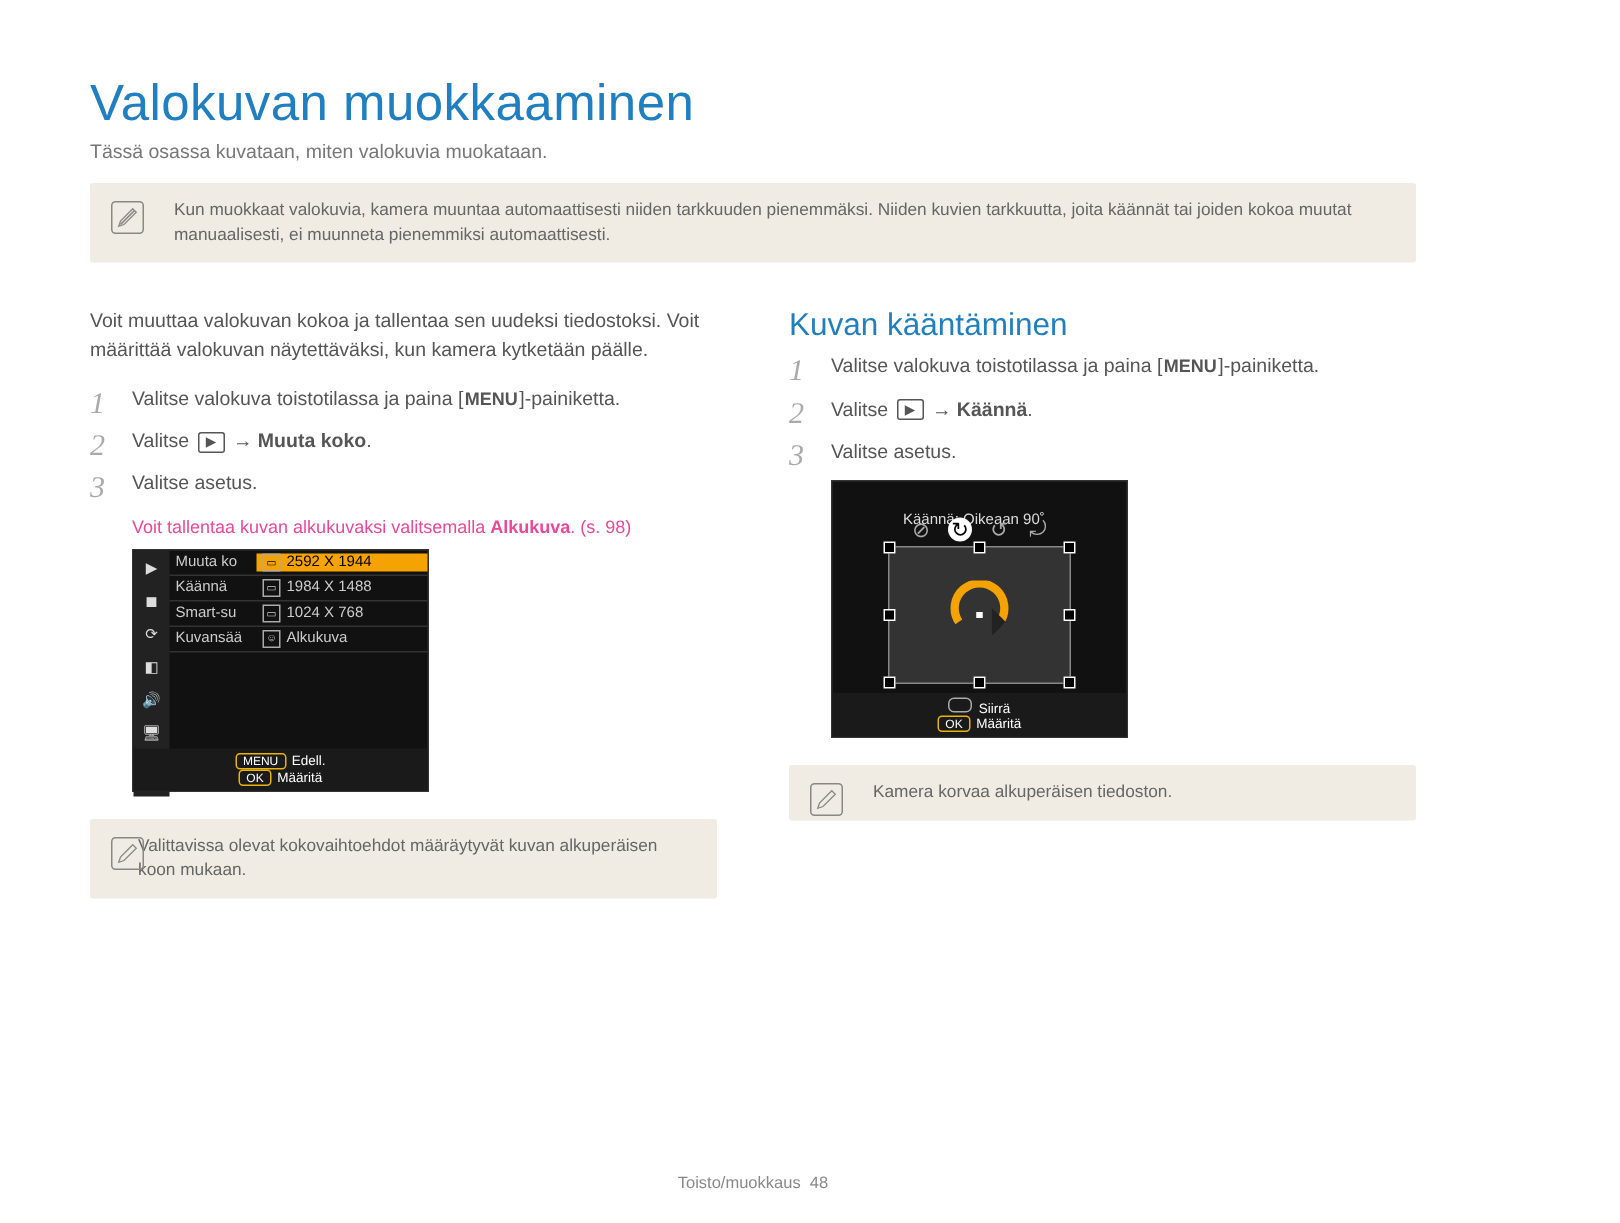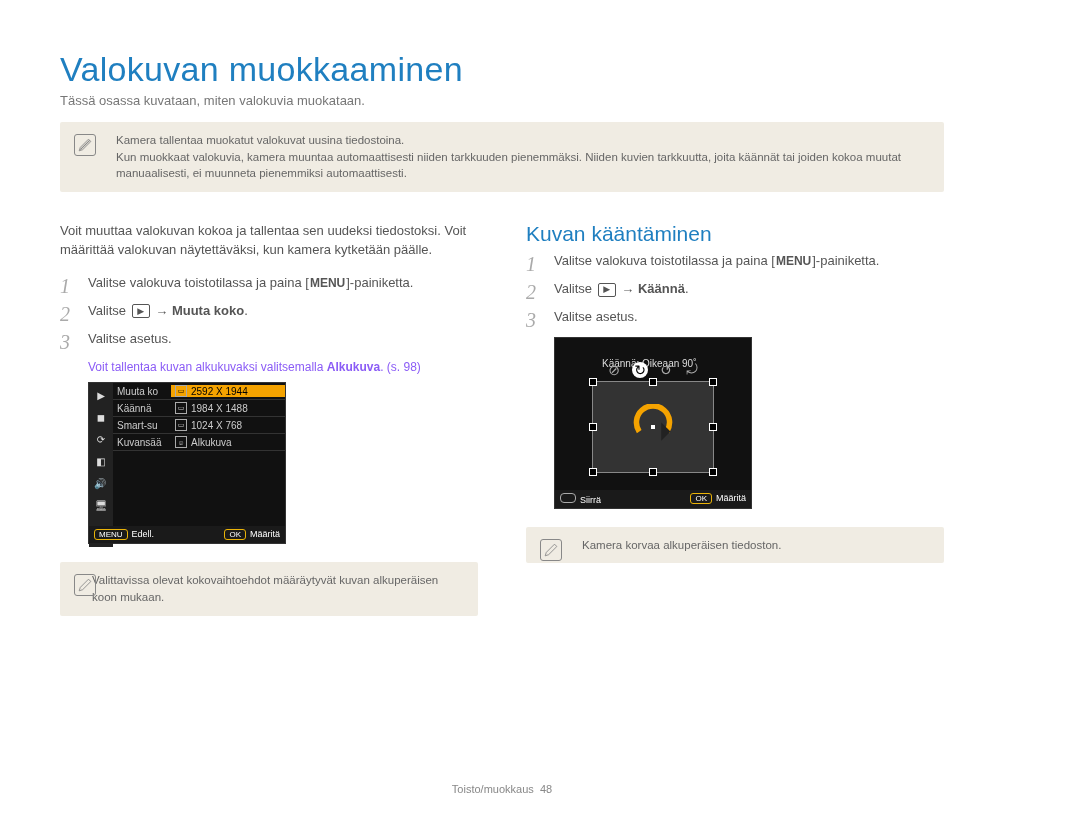--- a/index.html
+++ b/index.html
@@ -108,21 +108,21 @@
     width: 16px;
     height: 12px;
     border: 1px solid #555;
     border-radius: 2px;
     font-size: 9px;
     vertical-align: middle;
     margin: 0 2px;
   }
   .footnote {
     font-size: 12px;
-    color: #8b5cf6;
+    color: #ec4899;
     margin-left: 28px;
     margin-bottom: 8px;
   }
   .bold { font-weight: bold; }
 
   
   .lcd {
     width: 196px;
     height: 160px;
     background: #111;
@@ -160,21 +160,21 @@
     border-bottom: 1px solid #333;
   }
   .lcd-row .cell-a { width: 54px; padding-left: 4px; color:#ccc; }
   .lcd-row .cell-b { flex:1; padding-left: 4px; color:#ccc; display:flex; align-items:center; gap:4px;}
   .lcd-row.selected .cell-b { background:#f5a300; color:#000; }
   .lcd-row.selected .cell-a {  }
   .lcd-bottom {
     position:absolute; bottom:0; left:0; right:0;
     background:#1a1a1a;
     display:flex; align-items:center; justify-content:space-between;
-    padding:3px 5px; font-size:9px;
+    padding:3px 20px; font-size:9px;flex-direction:column;
   }
   .menu-badge, .ok-badge {
     display:inline-block; border:1px solid #eab308; border-radius:3px;
     padding:0 4px; font-size:8px; margin-right:4px;
   }
   .mini-ico { width:10px;height:10px;border:1px solid #aaa;font-size:7px;display:inline-flex;align-items:center;justify-content:center; }
 
   
   .lcd2 {
     width: 196px; height: 170px; background:#111; color:#fff;
@@ -221,21 +221,20 @@
   <h1 class="title">Valokuvan muokkaaminen</h1>
   <p class="subtitle">Tässä osassa kuvataan, miten valokuvia muokataan.</p>
 
   <div class="note-box">
     <span class="note-icon">
       <svg viewBox="0 0 24 24">
           <path d="M4 20 L20 4" stroke="#888" stroke-width="2" fill="none"></path>
           <path d="M18 2 L22 6 L8 20 L2 22 L4 16 Z" stroke="#888" stroke-width="1.5" fill="none"></path>
         </svg>
     </span>
-    <div>Kamera tallentaa muokatut valokuvat uusina tiedostoina.</div>
     <div>Kun muokkaat valokuvia, kamera muuntaa automaattisesti niiden tarkkuuden pienemmäksi. Niiden kuvien tarkkuutta, joita käännät tai joiden kokoa muutat manuaalisesti, ei muunneta pienemmiksi automaattisesti.</div>
   </div>
 
   <div class="columns">
 
     <div class="col">
       <p class="body-text">Voit muuttaa valokuvan kokoa ja tallentaa sen uudeksi tiedostoksi. Voit määrittää valokuvan näytettäväksi, kun kamera kytketään päälle.</p>
 
       <ol class="steps">
         <li>

